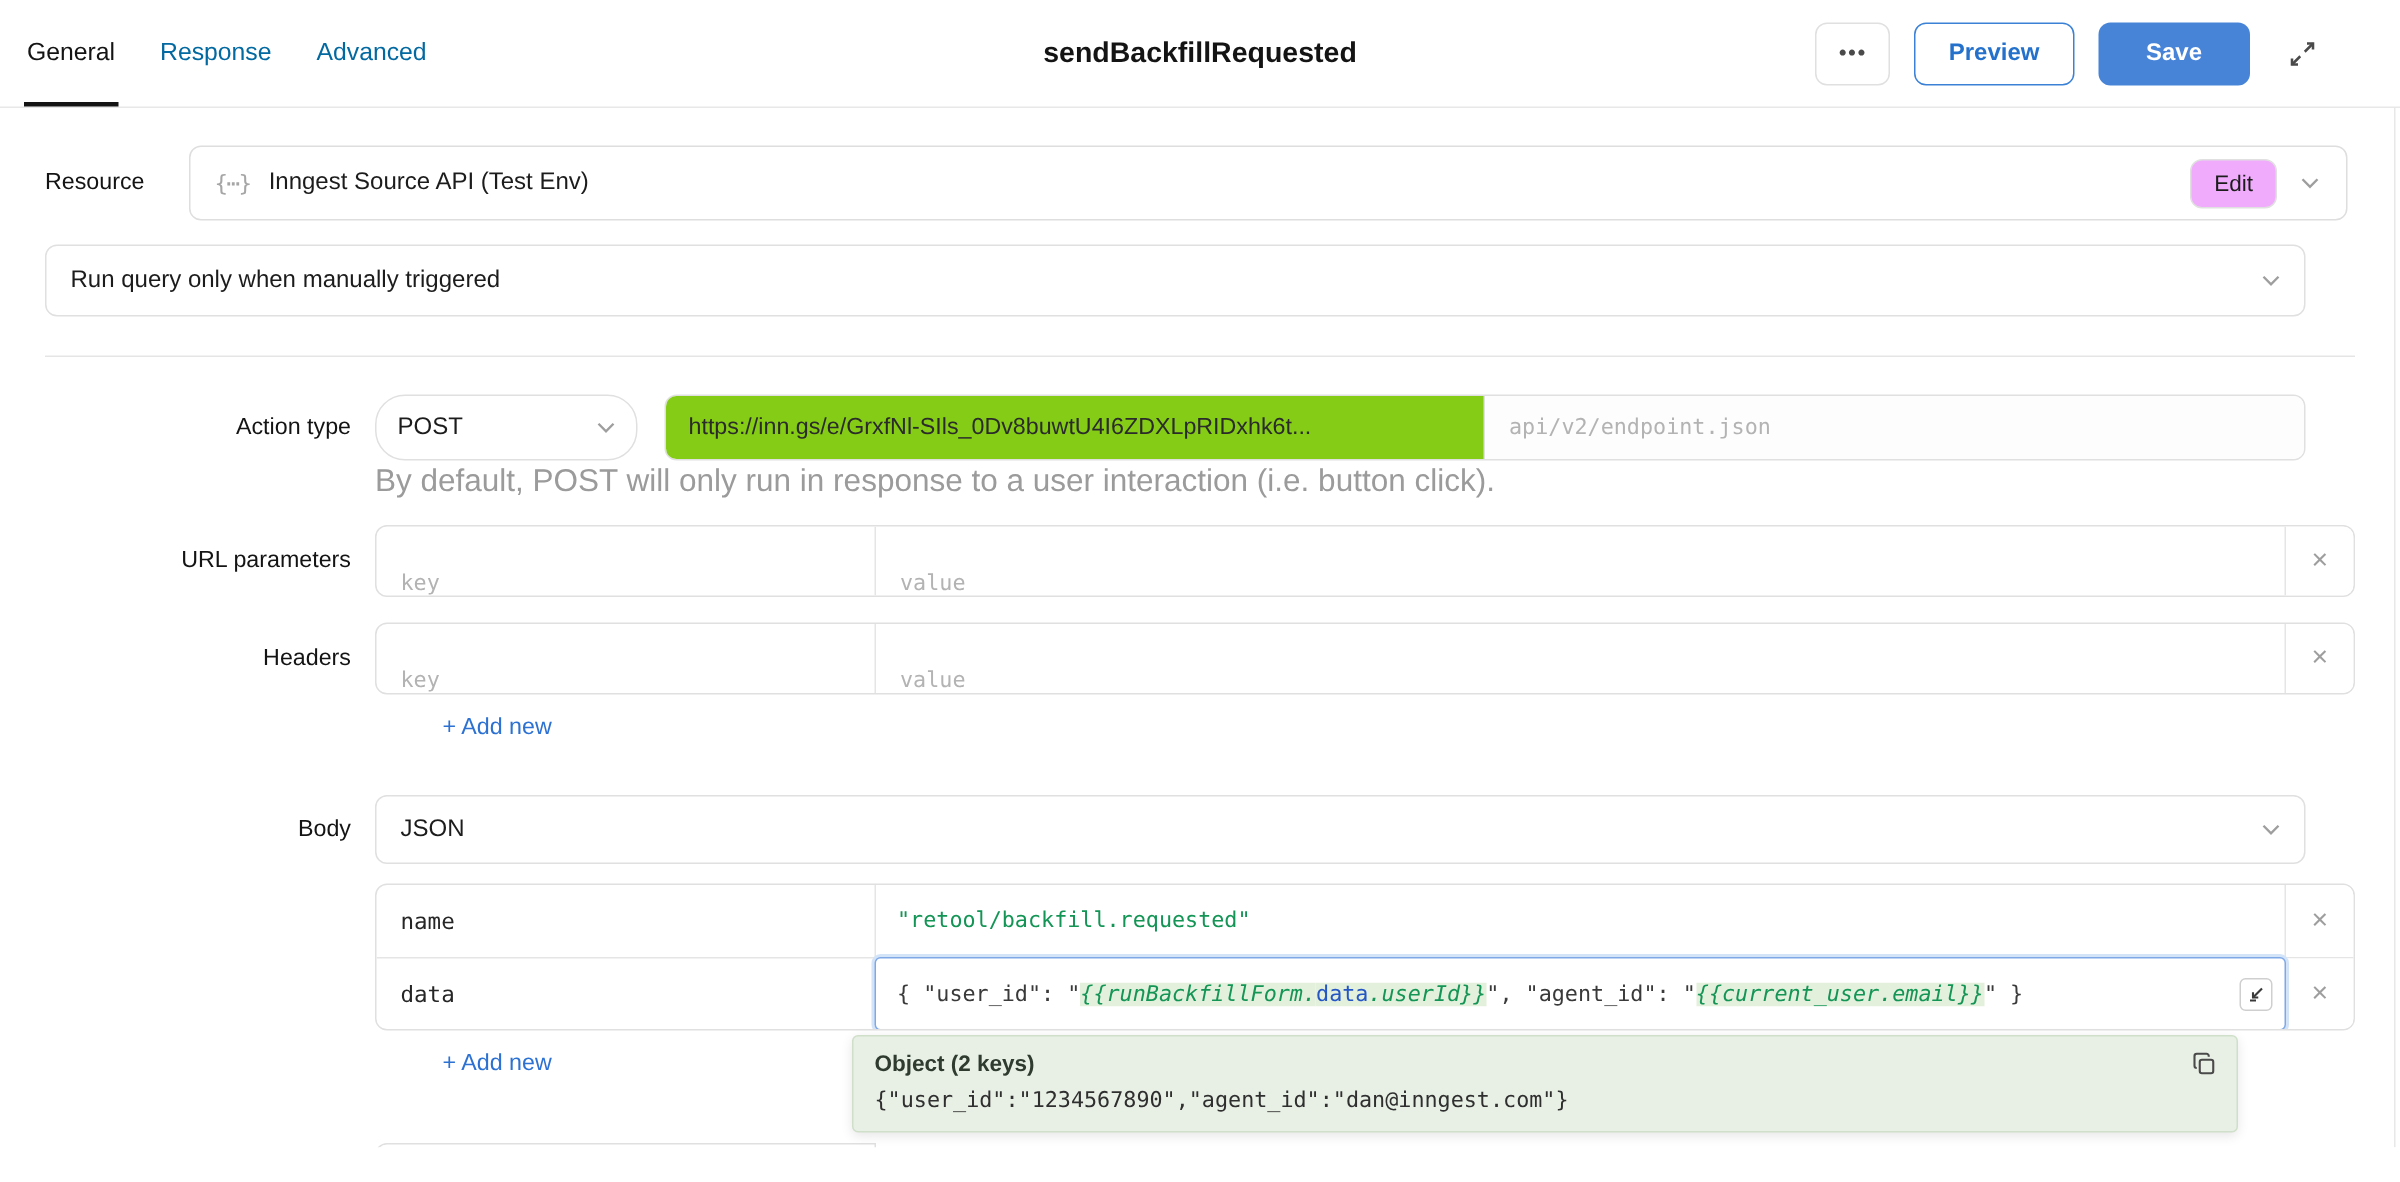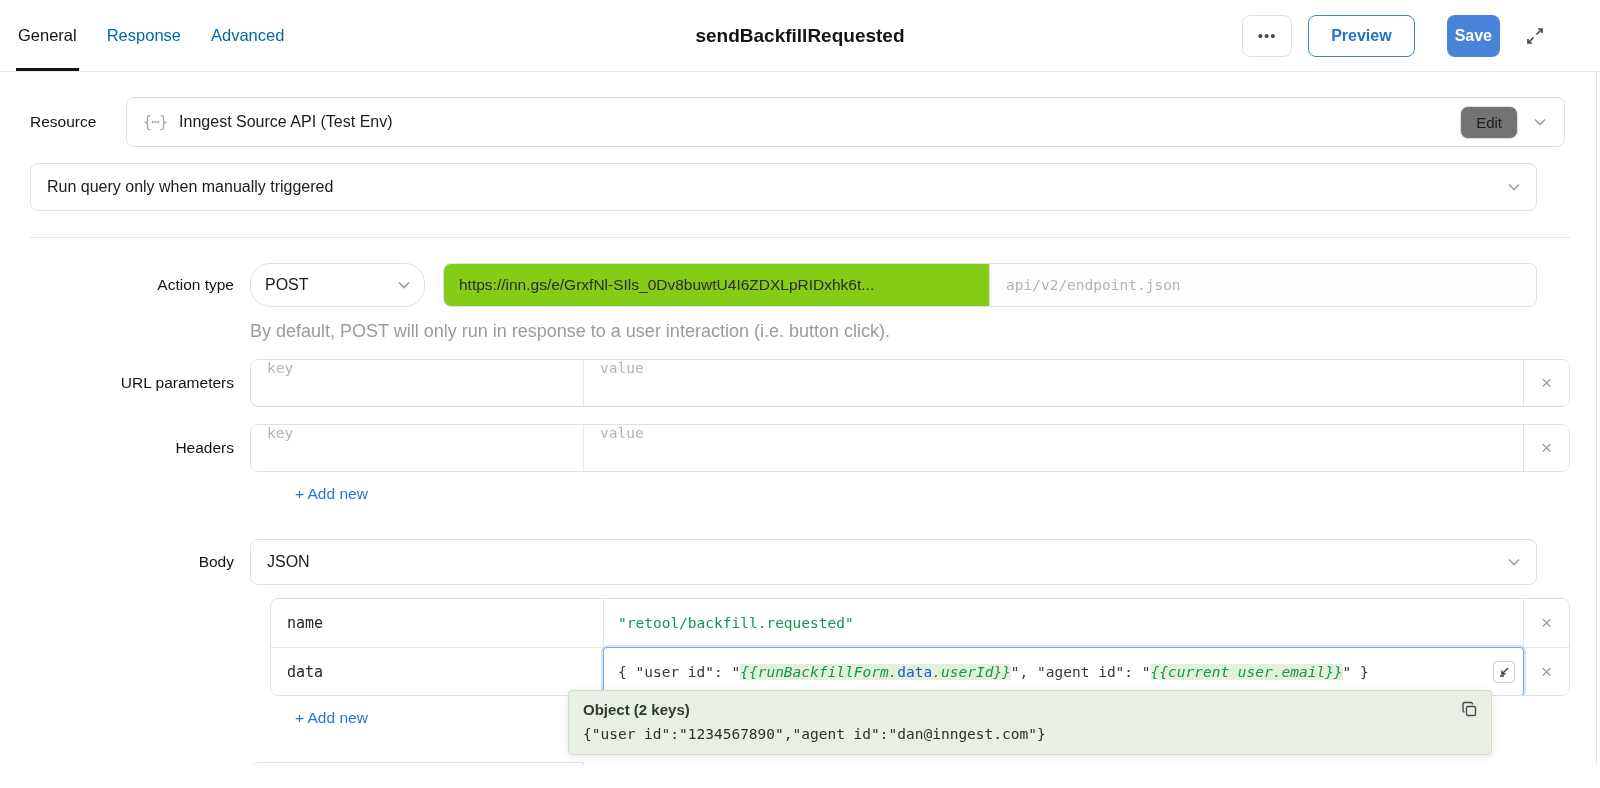--- a/index.html
+++ b/index.html
@@ -40,39 +40,39 @@
     background: #fff; display: flex; align-items: center; justify-content: center;
     color: #4a4a4a; font-size: 15px; letter-spacing: 1px; cursor: pointer;
   }
   .btn-preview {
     margin-left: 16px; height: 42px; padding: 0 22px;
     border: 1.5px solid #3b82d6; border-radius: 8px; background: #fff;
     color: #2471cc; font-size: 16px; font-weight: 600; cursor: pointer;
     display: flex; align-items: center;
   }
   .btn-save {
-    margin-left: 32px; height: 42px; padding: 0 8px;
+    margin-left: 16px; height: 42px; padding: 0 32px;
     border: none; border-radius: 8px; background: #4784d8;
     color: #fff; font-size: 16px; font-weight: 600; cursor: pointer;
     display: flex; align-items: center;
   }
   .btn-expand { margin-left: 24px; width: 22px; height: 22px; cursor: pointer; display:flex; align-items:center; justify-content:center; }
 
   
   .resource-row { display: flex; align-items: center; margin: 25px 35px 0 30px; }
   .resource-label { width: 96px; font-size: 15.5px; color: #141414; }
   .resource-box {
     flex: 1; height: 50px; border: 1px solid #dedede; border-radius: 8px;
     display: flex; align-items: center; padding: 0 14px 0 16px; cursor: pointer;
   }
   .braces-icon { font-family: "DejaVu Sans Mono", monospace; font-size: 15px; color: #a6a6a6; letter-spacing: -1px; }
   .resource-name { margin-left: 12px; font-size: 16px; color: #1c1c1c; }
   .btn-edit {
     margin-left: auto; padding: 7px 15px; border: 1px solid #e0e0e0; border-radius: 8px;
-    background: #737373; font-size: 15px; color: #1c1c1c; cursor: pointer; text-align: right;
+    background: #f0abfc; font-size: 15px; color: #1c1c1c; cursor: pointer; text-align: right;
   }
   .resource-box .chev { margin-left: 16px; margin-right: 4px; }
 
   
   .runmode {
     margin: 16px 63px 0 30px; height: 48px;
     border: 1px solid #e0e0e0; border-radius: 8px;
     display: flex; align-items: center; padding: 0 16px;
     font-size: 16px; color: #1c1c1c; cursor: pointer;
   }
@@ -82,21 +82,21 @@
 
   
   .row { display: flex; margin: 0 30px; }
   .row-label {
     width: 220px; padding-right: 16px; text-align: left;
     font-size: 15.5px; color: #141414;
     display: flex; align-items: center; justify-content: flex-end;
   }
   .row-controls { flex: 1; display: flex; }
   .mt-25 { margin-top: 25px; } .mt-17 { margin-top: 17px; }
-  .mt-36 { margin-top: 36px; } .mt-13 { margin-top: 13px; gap: 20px; }
+  .mt-36 { margin-top: 36px; } .mt-13 { margin-top: 13px; }
 
   .method-select {
     width: 175px; height: 44px; border: 1px solid #e0e0e0; border-radius: 20px;
     display: flex; align-items: center; padding: 0 14px; font-size: 16px; cursor: pointer;
     flex-shrink: 0;
   }
   .method-select .chev { margin-left: auto; }
   .url-group {
     flex: 1; margin-left: 18px; margin-right: 33px; height: 44px;
     border: 1px solid #e0e0e0; border-radius: 8px; display: flex; overflow: hidden;
@@ -106,28 +106,28 @@
     display: flex; align-items: center; padding: 0 15px;
     font-size: 15.5px; color: #2b2b2b; white-space: nowrap; overflow: hidden;
   }
   .url-suffix { flex: 1; display: flex; align-items: center; padding: 0 16px; background: #fdfdfd; }
   .url-suffix input, .kv-cell input {
     width: 100%; border: none; outline: none; background: transparent;
     font-family: "DejaVu Sans Mono", monospace; font-size: 14.5px; color: #3a3a3a;
   }
   .url-suffix input::placeholder, .kv-cell input::placeholder { color: #b3b3b3; }
 
-  .hint { margin: 14px 30px 0 250px; font-size: 18px; color: #9b9b9b; }
+  .hint { margin: 2px 30px 0 250px; font-size: 21px; color: #9b9b9b; }
 
   
   .kv-group {
     flex: 1; height: 48px; border: 1px solid #e0e0e0; border-radius: 8px;
     display: flex; overflow: hidden; background: #fff;
   }
-  .kv-cell { display: flex; align-items: flex-start; padding: 0 16px; }
+  .kv-cell { display: flex; align-items: flex-end; padding: 0 16px; }
   .kv-key { width: 333px; border-right: 1px solid #e5e5e5; flex-shrink: 0; }
   .kv-value { flex: 1; border-right: 1px solid #e5e5e5; min-width: 0; }
   .kv-x {
     width: 45px; flex-shrink: 0; display: flex; align-items: center; justify-content: center;
     color: #9e9e9e; font-size: 19px; cursor: pointer; background: #fff;
   }
   .add-new { margin: 13px 30px 0 295px; font-size: 15.5px; color: #2d72d2; cursor: pointer; width: max-content; }
 
   
   .body-select {

